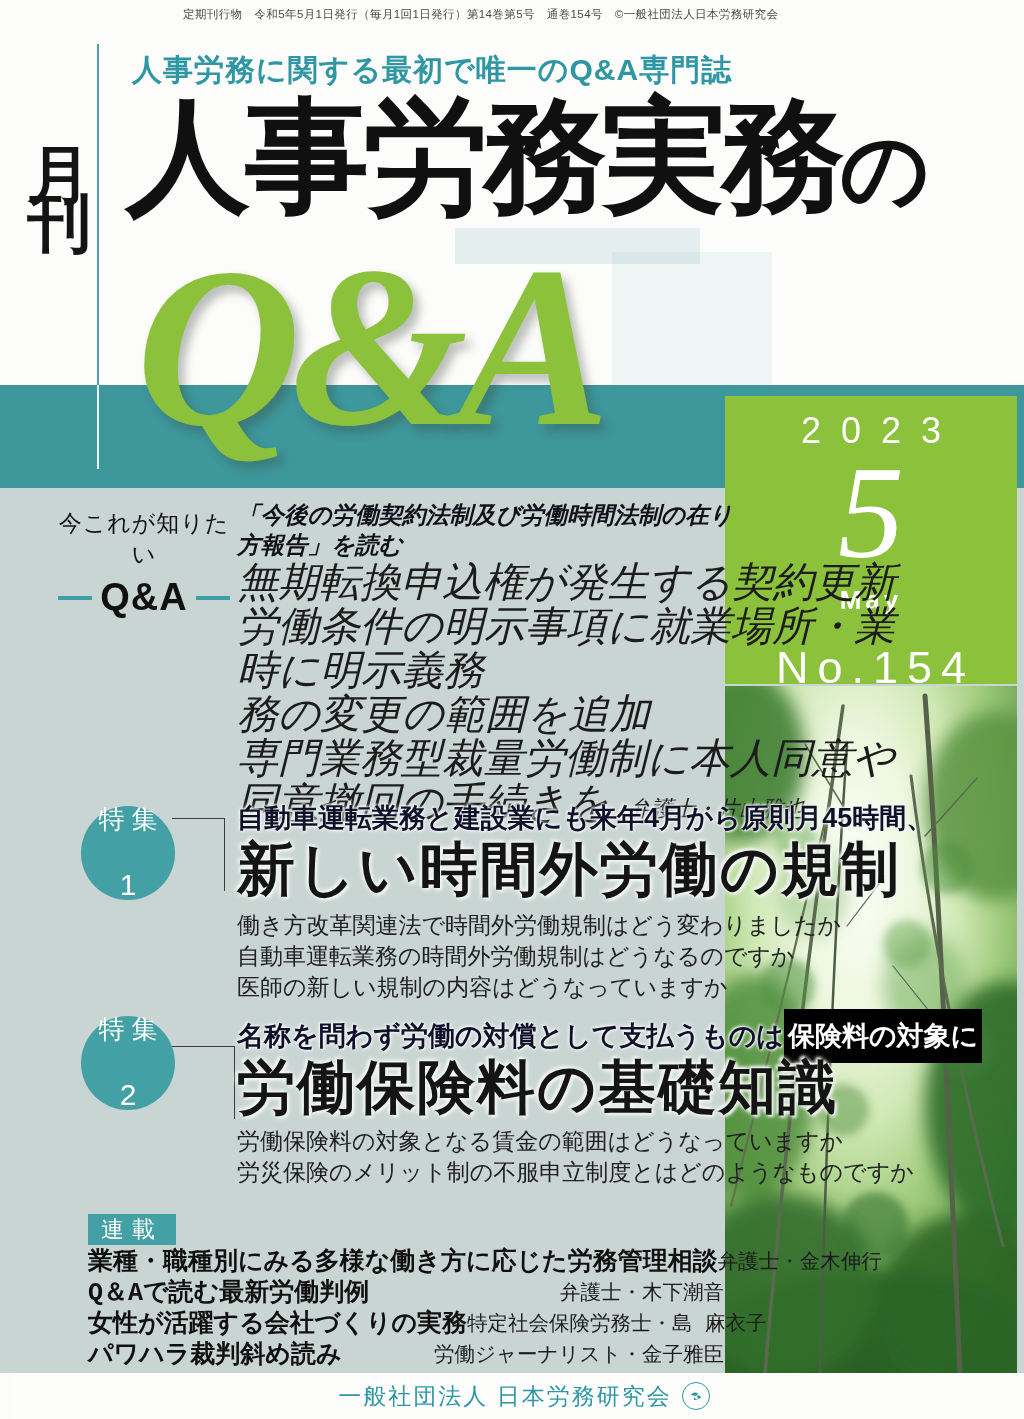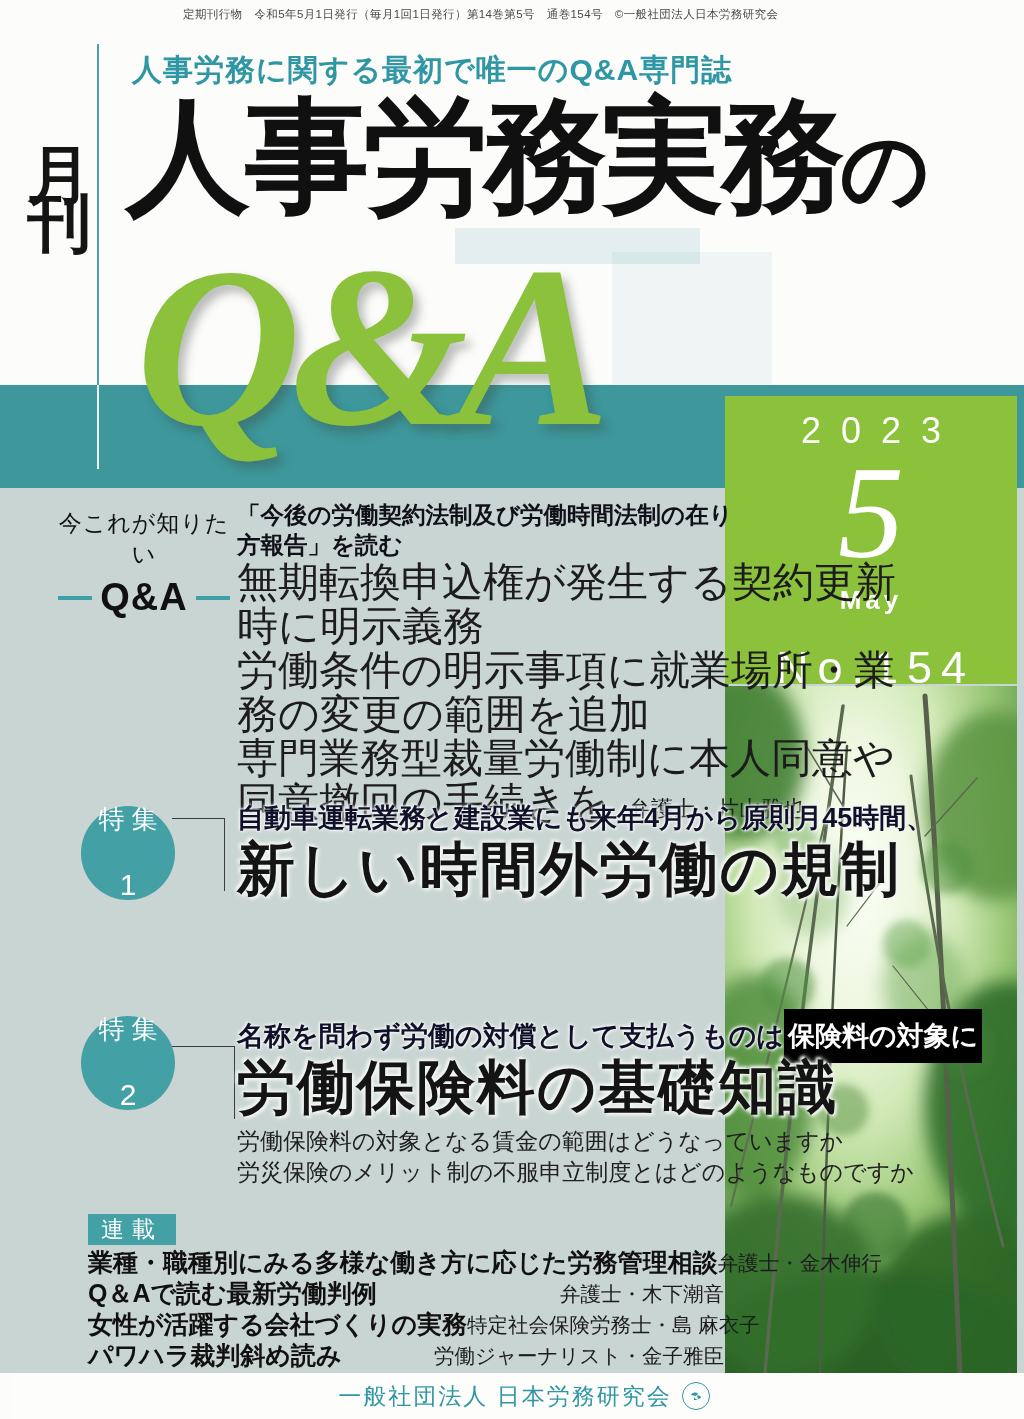--- a/index.html
+++ b/index.html
@@ -44,21 +44,21 @@
   
   .photo{left:725px;top:686px;width:292px;height:687px;z-index:1;}
   .photo svg{display:block;width:100%;height:100%;}
   
   .know-now{left:50px;top:508px;width:188px;text-align:center;z-index:3;}
   .know-now .l1{font-size:23px;color:#101010;letter-spacing:1px;}
   .know-now .l2{margin-top:6px;display:flex;align-items:center;justify-content:center;gap:8px;}
   .know-now .dash{width:34px;height:4px;background:#3f9fa6;}
   .know-now .qa{font-size:38px;font-weight:900;color:#101010;letter-spacing:1px;}
   
-  .lead-article{left:237px;top:500px;width:500px;z-index:3;}
+  .lead-article{left:237px;top:500px;width:500px;z-index:3;font-style:italic;}
   .lead-article .kicker{font-size:23.5px;font-weight:bold;color:#101018;line-height:30px;}
   .lead-article .bigline{font-size:41px;line-height:44px;color:#1c1c1c;font-weight:500;white-space:nowrap;}
   .lead-article .author{font-size:22px;color:#1c1c1c;margin-left:20px;font-weight:normal;}
   
   .badge{width:94px;height:94px;border-radius:50%;background:#43a0a4;color:#fff;z-index:3;
     display:flex;flex-direction:column;align-items:center;justify-content:space-between;line-height:1;}
   .badge .b-label{font-size:26px;letter-spacing:7px;padding-left:7px;}
   .badge .b-num{font-size:30px;margin-top:5px;}
   .f1-badge{left:81px;top:806px;}
   .f2-badge{left:81px;top:1016px;}
@@ -75,21 +75,21 @@
   .feat-headline{font-family:"Liberation Serif",serif;font-weight:bold;font-size:58px;color:#141414;
     letter-spacing:2px;line-height:1.05;margin-top:5px;white-space:nowrap;
     text-shadow:0 0 6px #f2f6f2,2px 2px 3px #f2f6f2,-2px -2px 3px #f2f6f2;}
   .feat-q{font-size:23px;color:#202020;line-height:31px;white-space:nowrap;}
   .f1 .qs{margin-top:9px;}
   .f2 .qs{margin-top:7px;}
   
   .serial-label{left:88px;top:1214px;width:88px;height:31px;background:#43a0a4;color:#fff;z-index:3;
     display:flex;align-items:center;justify-content:center;font-size:23px;letter-spacing:8px;box-sizing:border-box;}
   .serial-rows{left:88px;top:1247px;width:636px;z-index:3;}
-  .serial-row{display:flex;justify-content:space-between;align-items:flex-end;height:31px;line-height:31px;}
+  .serial-row{display:flex;justify-content:space-between;align-items:flex-end;height:31px;line-height:31px;font-family:Liberation Mono, monospace;}
   .serial-title{font-size:25px;font-weight:bold;color:#101010;white-space:nowrap;}
   .serial-author{font-size:20.5px;color:#1c1c1c;white-space:nowrap;}
   
   .footer{left:12px;top:1373px;width:1024px;height:46px;background:#fdfdfc;z-index:3;
     display:flex;align-items:center;justify-content:center;gap:10px;color:#2f96a3;}
   .footer .pub{font-size:23px;letter-spacing:2px;}
   .logo-circle{width:26px;height:26px;border-radius:50%;border:1.6px solid #2f96a3;display:flex;align-items:center;justify-content:center;}
   .logo-circle svg{display:block;}
 </style>
 </head>
@@ -176,35 +176,40 @@
     <div class="l2">
       <span class="dash"></span>
       <span class="qa">Q&amp;A</span>
       <span class="dash"></span>
     </div>
   </div>
 
   <div class="abs lead-article">
     <div class="kicker">「今後の労働契約法制及び労働時間法制の在り方報告」を読む</div>
     <div class="bigline">無期転換申込権が発生する契約更新</div>
+    <div class="bigline">労働条件の明示事項に就業場所・業</div>
     <div class="bigline">時に明示義務</div>
-    <div class="bigline">労働条件の明示事項に就業場所・業</div>
     <div class="bigline">務の変更の範囲を追加</div>
     <div class="bigline">専門業務型裁量労働制に本人同意や</div>
     <div class="bigline"><span>同意撤回の手続きを</span><span class="author">弁護士・片山雅也</span></div>
   </div>
 
   <div class="abs badge f1-badge">
     <span class="b-label">特集</span>
     <span class="b-num">1</span>
   </div>
   <div class="abs connector f1-conn"></div>
   <div class="abs feature f1">
     <div class="feat-lead">自動車運転業務と建設業にも来年4月から原則月45時間、</div>
     <div class="feat-headline">新しい時間外労働の規制</div>
+    <div class="qs">
+      <div class="feat-q">働き方改革関連法で時間外労働規制はどう変わりましたか</div>
+      <div class="feat-q">自動車運転業務の時間外労働規制はどうなるのですか</div>
+      <div class="feat-q">医師の新しい規制の内容はどうなっていますか</div>
+    </div>
   </div>
 
   <div class="abs badge f2-badge">
     <span class="b-label">特集</span>
     <span class="b-num">2</span>
   </div>
   <div class="abs connector f2-conn"></div>
   <div class="abs feature f2">
     <div class="feat-lead"><span>名称を問わず労働の対償として支払うものは</span><span class="hl">保険料の対象に</span></div>
     <div class="feat-headline">労働保険料の基礎知識</div>

